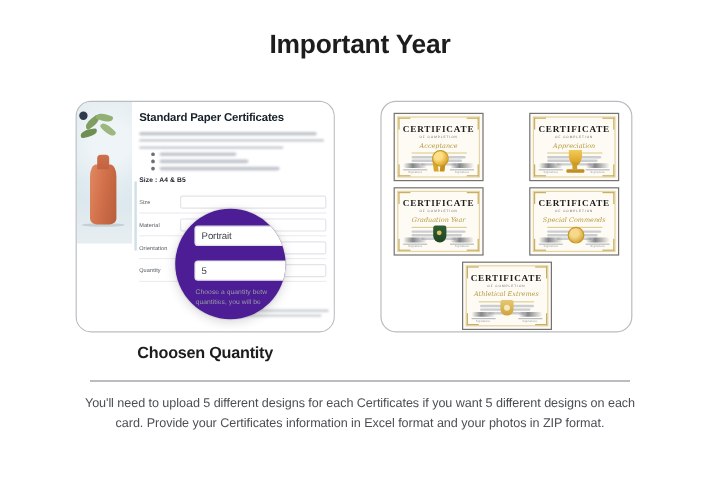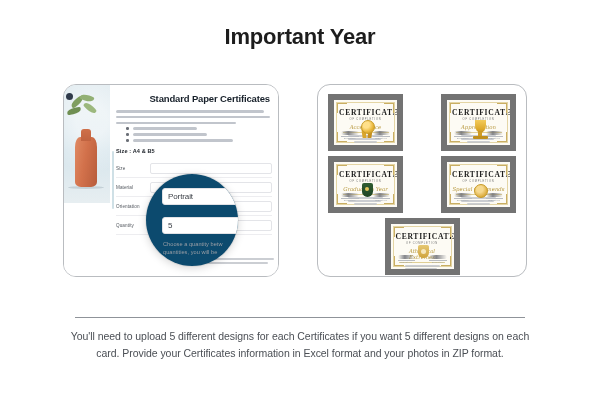--- a/index.html
+++ b/index.html
@@ -121,21 +121,20 @@
     position: absolute;
     left: 52px; top: 8px;
     right: 8px;
   }
   .mock-h1 {
     font-size: 9.5px;
     font-weight: bold;
     color: #17202a;
     letter-spacing: -0.15px;
     margin-bottom: 6px;
-    text-align: right;
   }
   .blur-line {
     height: 2.6px;
     background: #b7bcc4;
     border-radius: 2px;
     margin-bottom: 3.2px;
     filter: blur(0.7px);
     opacity: .85;
   }
   .bl-w1 { width: 96%; }
@@ -218,21 +217,21 @@
   }
 
   
   .magnifier {
     position: absolute;
     left: 82px;
     top: 89px;
     width: 92px;
     height: 92px;
     border-radius: 50%;
-    background: #0c4a6e;
+    background: #4c1d95;
     box-shadow: 0 2px 9px rgba(0,0,0,0.17), 0 0 0 1px rgba(0,0,0,0.05);
     overflow: hidden;
   }
   .mag-input {
     position: absolute;
     box-sizing: border-box;
     border: 1px solid #e1e2e6;
     border-radius: 3px;
     background: #fff;
     font-size: 8px;
@@ -269,21 +268,21 @@
     justify-content: space-between;
     margin-bottom: 5px;
   }
   .cert-row.single { justify-content: center; }
   .cert {
     position: relative;
     box-sizing: border-box;
     width: 75px;
     height: 57px;
     background: #fdfbf4;
-    border: 6px solid #737373;
+    border: 1px solid #737373;
     padding: 4px 5px;
     overflow: hidden;
   }
   .cert:before {
     content: "";
     position: absolute;
     inset: 2px;
     border: 0.7px solid #e4d5a4;
     pointer-events: none;
   }
@@ -739,17 +738,18 @@
           </div>
         </div>
 
       </div>
 
     </div>
   </div>
 </div>
 
 <div class="captions">
+  <div class="caption caption-left">Choosen Quantity</div>
 </div>
 
 <div class="divider"></div>
 
 <div class="footer-note">You'll need to upload 5 different designs for each Certificates if you want 5 different designs on each card. Provide your Certificates information in Excel format and your photos in ZIP format.</div>
 
 </body></html>

